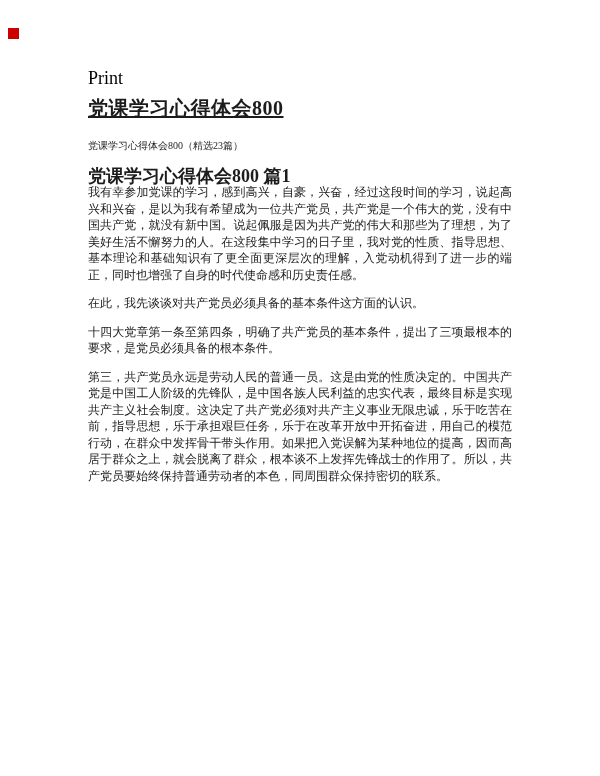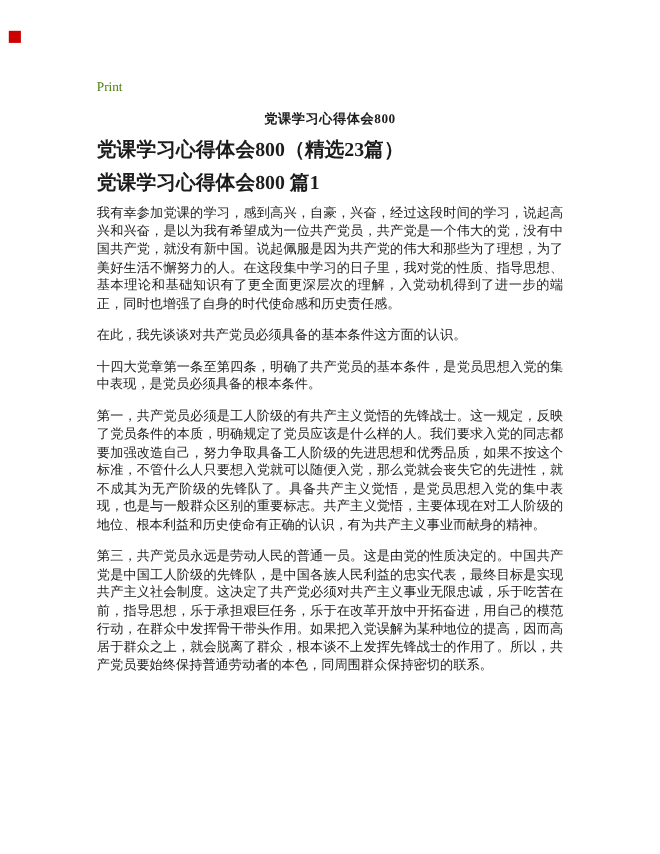--- a/index.html
+++ b/index.html
@@ -19,48 +19,49 @@
     width: 11px;
     height: 11px;
     background: #cc0000;
   }
   .sheet {
     padding: 70px 88px 0 88px;
     width: 600px;
   }
   .print-link {
     display: inline-block;
-    font-size: 12px;
+    font-size: 18px;
     line-height: 14px;
-    color: #4d7c0f;
+    color: #000000;
     text-decoration: none;
     cursor: pointer;
   }
   h1.doc-title {
     margin-top: 8px;
-    font-size: 12px;
+    font-size: 20px;
     line-height: 24px;
     font-weight: bold;
-    text-align: center;
+    text-align: left;
     letter-spacing: 0.5px;
+    text-decoration: underline;
   }
   .doc-subtitle {
-    margin-top: 8px;
-    font-size: 18px;
+    margin-top: 18px;
+    font-size: 10px;
     line-height: 16px;
-    font-weight: bold;
+    font-weight: normal;
   }
   h2.section-heading {
     margin-top: 14px;
     font-size: 18px;
     line-height: 16px;
     font-weight: bold;
   }
   .body-text p {
-    margin-top: 11px;
+    margin-top: 0;
     margin-bottom: 9px;
     font-size: 12px;
     line-height: 16.5px;
     text-align: justify;
     text-justify: inter-ideograph;
     word-break: break-all;
   }
   .body-text p + p { margin-top: 12px; }
 </style>
 </head>
@@ -74,18 +75,17 @@
 
   <h1 class="doc-title">党课学习心得体会800</h1>
 
   <div class="doc-subtitle">党课学习心得体会800（精选23篇）</div>
 
   <h2 class="section-heading">党课学习心得体会800 篇1</h2>
 
   <div class="body-text">
     <p>我有幸参加党课的学习，感到高兴，自豪，兴奋，经过这段时间的学习，说起高兴和兴奋，是以为我有希望成为一位共产党员，共产党是一个伟大的党，没有中国共产党，就没有新中国。说起佩服是因为共产党的伟大和那些为了理想，为了美好生活不懈努力的人。在这段集中学习的日子里，我对党的性质、指导思想、基本理论和基础知识有了更全面更深层次的理解，入党动机得到了进一步的端正，同时也增强了自身的时代使命感和历史责任感。</p>
     <p>在此，我先谈谈对共产党员必须具备的基本条件这方面的认识。</p>
-    <p>十四大党章第一条至第四条，明确了共产党员的基本条件，是党员思想入党的集中表现，是党员必须具备的根本条件。</p>
-    <p>第一，共产党员必须是工人阶级的有共产主义觉悟的先锋战士。这一规定，反映了党员条件的本质，明确规定了党员应该是什么样的人。我们要求入党的同志都要加强改造自己，努力争取具备工人阶级的先进思想和优秀品质，如果不按这个标准，不管什么人只要想入党就可以随便入党，那么党就会丧失它的先进性，就不成其为无产阶级的先锋队了。具备共产主义觉悟，是党员思想入党的集中表现，也是与一般群众区别的重要标志。共产主义觉悟，主要体现在对工人阶级的地位、根本利益和历史使命有正确的认识，有为共产主义事业而献身的精神。</p>
+    <p>十四大党章第一条至第四条，明确了共产党员的基本条件，提出了三项最根本的要求，是党员必须具备的根本条件。</p>
     <p>第三，共产党员永远是劳动人民的普通一员。这是由党的性质决定的。中国共产党是中国工人阶级的先锋队，是中国各族人民利益的忠实代表，最终目标是实现共产主义社会制度。这决定了共产党必须对共产主义事业无限忠诚，乐于吃苦在前，指导思想，乐于承担艰巨任务，乐于在改革开放中开拓奋进，用自己的模范行动，在群众中发挥骨干带头作用。如果把入党误解为某种地位的提高，因而高居于群众之上，就会脱离了群众，根本谈不上发挥先锋战士的作用了。所以，共产党员要始终保持普通劳动者的本色，同周围群众保持密切的联系。</p>
   </div>
 
 </div>
 
 </body></html>

